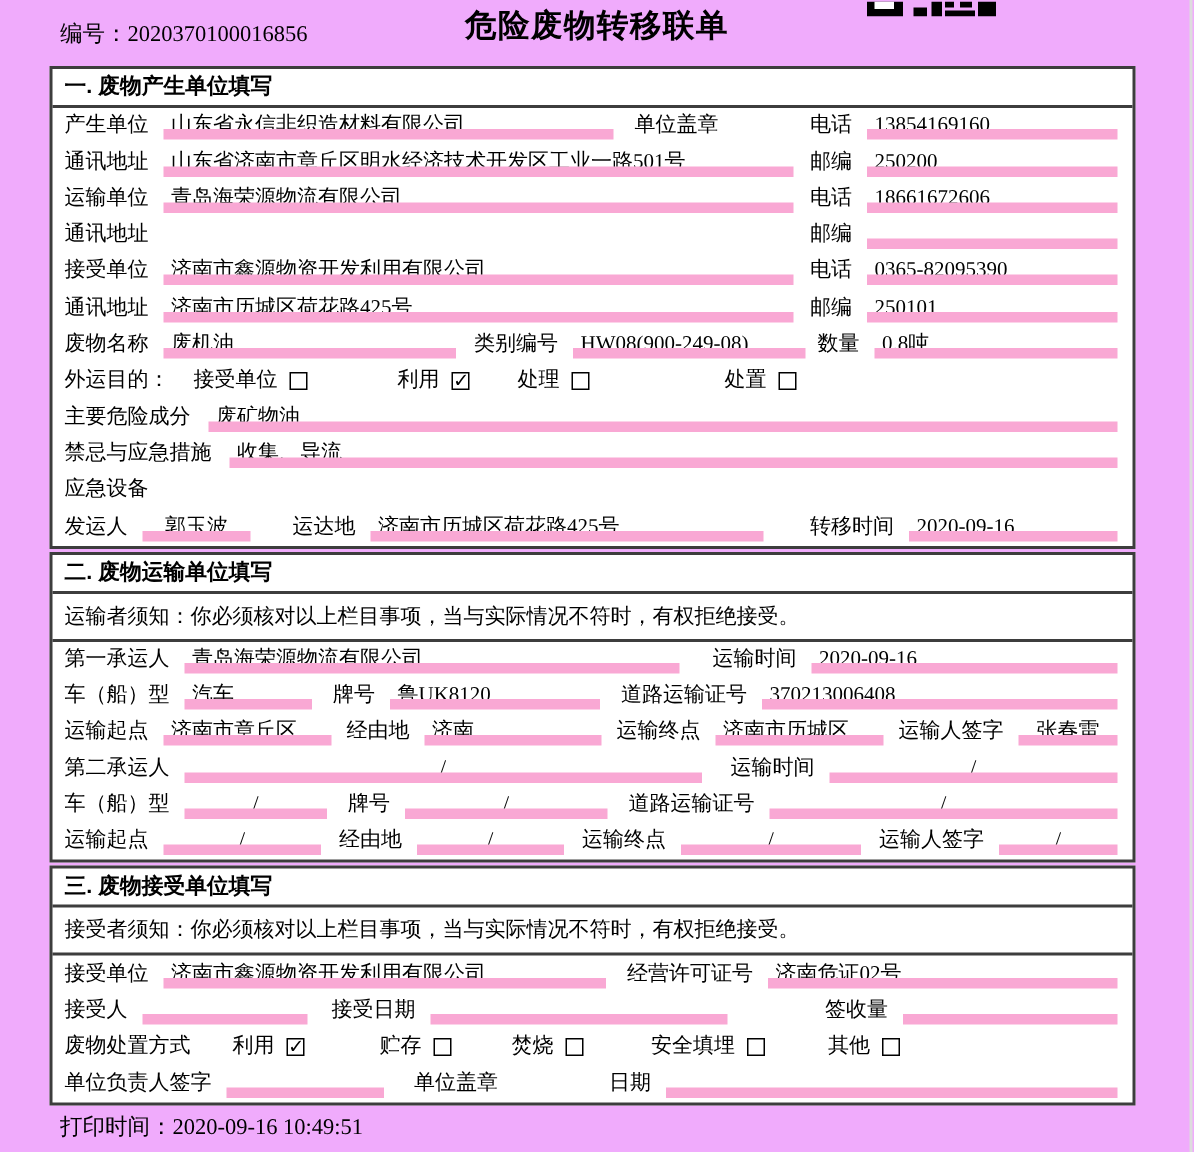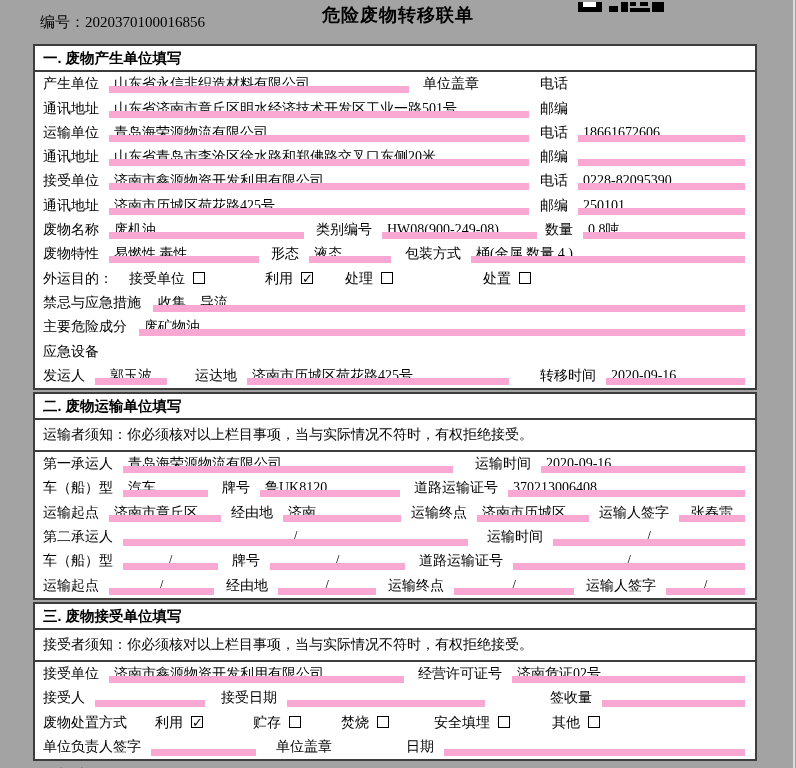--- a/index.html
+++ b/index.html
@@ -1,27 +1,27 @@
 <!DOCTYPE html>
 <html><head>
 <meta charset="utf-8">
 <style>
   html,body{margin:0;padding:0;}
   body{
     width:796px;height:768px;background:#ffffff;color:#000;
     font-family:"Liberation Serif","DejaVu Serif",serif;
     font-size:14px;overflow:hidden;
   }
-  .page{position:relative;width:796px;height:768px;background:#a3a3a3;}
+  .page{position:relative;width:796px;height:768px;background:#f0abfc;}
   .edge-line{position:absolute;right:1px;top:0;bottom:0;width:2px;background:#dcdcdc;}
   .doc-header{position:relative;height:44px;}
   .doc-number{position:absolute;left:40px;top:13px;font-size:15px;white-space:nowrap;}
   .doc-title{
     position:absolute;left:0;right:0;top:3px;text-align:center;
-    font-size:18px;font-weight:bold;font-family:"Liberation Sans",sans-serif;letter-spacing:1px;
+    font-size:21px;font-weight:bold;font-family:"Liberation Sans",sans-serif;letter-spacing:1px;
   }
   .qr{position:absolute;left:578px;top:0;width:86px;height:10px;}
   .content{margin-left:33px;width:724px;}
   .box{border:2px solid #3d3d3d;box-sizing:border-box;margin-bottom:2px;background:#fff;}
   .sec-title{
     font-weight:bold;font-size:14.5px;font-family:"Liberation Sans",sans-serif;
     padding:3px 8px 2px;border-bottom:2px solid #3d3d3d;height:19px;line-height:18px;
   }
   .row{
     display:flex;align-items:flex-end;box-sizing:border-box;
@@ -78,55 +78,56 @@
 
     <div class="box">
       <div class="sec-title">一. 废物产生单位填写</div>
 
       <div class="row">
         <span class="lbl">产生单位</span>
         <span class="val" style="width:300px">山东省永信非织造材料有限公司</span>
         <span class="lbl" style="margin-left:14px">单位盖章</span>
         <span class="rg" style="width:205px">
           <span class="lbl">电话</span>
+          <span class="val">13854169160</span>
         </span>
       </div>
 
       <div class="row">
         <span class="lbl">通讯地址</span>
         <span class="val" style="width:420px">山东省济南市章丘区明水经济技术开发区工业一路501号</span>
         <span class="rg" style="width:205px">
           <span class="lbl">邮编</span>
+          <span class="val">250200</span>
         </span>
       </div>
 
       <div class="row">
         <span class="lbl">运输单位</span>
         <span class="val" style="width:420px">青岛海荣源物流有限公司</span>
         <span class="rg" style="width:205px">
           <span class="lbl">电话</span>
           <span class="val">18661672606</span>
         </span>
       </div>
 
       <div class="row">
         <span class="lbl">通讯地址</span>
-        <span class="val" style="width:420px">山东省青岛市李沧区徐水路和郑佛路交叉口东侧20米</span>
         <span class="rg" style="width:205px">
           <span class="lbl">邮编</span>
           <span class="val"></span>
         </span>
       </div>
 
       <div class="row">
         <span class="lbl">接受单位</span>
         <span class="val" style="width:420px">济南市鑫源物资开发利用有限公司</span>
         <span class="rg" style="width:205px">
           <span class="lbl">电话</span>
-          <span class="val">0228-82095390</span>
+          <span class="val">0365-82095390</span>
         </span>
       </div>
 
       <div class="row">
         <span class="lbl">通讯地址</span>
         <span class="val" style="width:420px">济南市历城区荷花路425号</span>
         <span class="rg" style="width:205px">
           <span class="lbl">邮编</span>
           <span class="val">250101</span>
         </span>
@@ -136,28 +137,20 @@
         <span class="lbl">废物名称</span>
         <span class="val" style="width:195px">废机油</span>
         <span class="lbl" style="margin-left:12px">类别编号</span>
         <span class="val" style="width:155px">HW08(900-249-08)</span>
         <span class="rg" style="width:200px">
           <span class="lbl">数量</span>
           <span class="val">0.8吨</span>
         </span>
       </div>
 
-      <div class="row">
-        <span class="lbl">废物特性</span>
-        <span class="val" style="width:150px">易燃性,毒性</span>
-        <span class="lbl" style="margin-left:12px">形态</span>
-        <span class="val" style="width:82px">液态</span>
-        <span class="lbl" style="margin-left:14px">包装方式</span>
-        <span class="val grow">桶(金属,数量 4 )</span>
-      </div>
 
       <div class="row">
         <span class="lbl">外运目的：</span>
         <span class="opt" style="margin-left:6px">
           <span>接受单位</span>
           <span class="cbx"></span>
         </span>
         <span class="opt" style="margin-left:60px">
           <span>利用</span>
           <span class="cbx checked"></span>
@@ -166,27 +159,27 @@
           <span>处理</span>
           <span class="cbx"></span>
         </span>
         <span class="opt" style="margin-left:90px">
           <span>处置</span>
           <span class="cbx"></span>
         </span>
       </div>
 
       <div class="row">
+        <span class="lbl" style="margin-right:12px">主要危险成分</span>
+        <span class="val grow">废矿物油</span>
+      </div>
+
+      <div class="row">
         <span class="lbl" style="margin-right:12px">禁忌与应急措施</span>
         <span class="val grow">收集、导流</span>
-      </div>
-
-      <div class="row">
-        <span class="lbl" style="margin-right:12px">主要危险成分</span>
-        <span class="val grow">废矿物油</span>
       </div>
 
       <div class="row">
         <span class="lbl" style="margin-right:12px">应急设备</span>
       </div>
 
       <div class="row">
         <span class="lbl">发运人</span>
         <span class="val c" style="width:72px">郭玉波</span>
         <span class="lbl" style="margin-left:28px">运达地</span>

